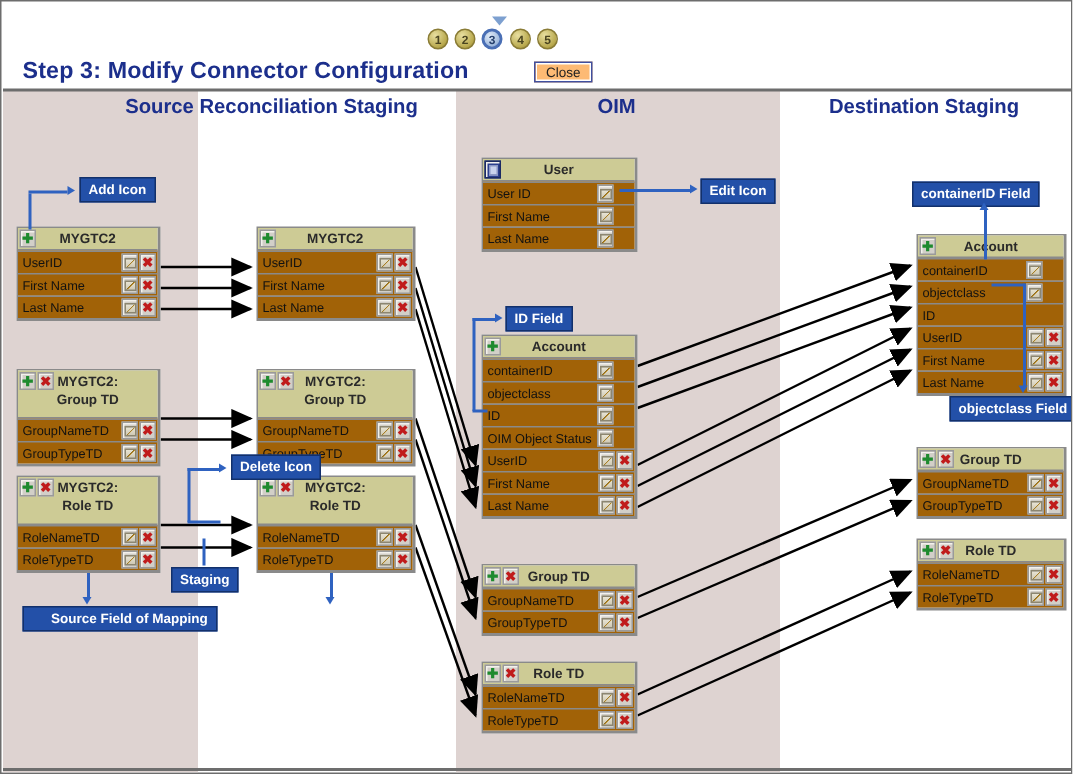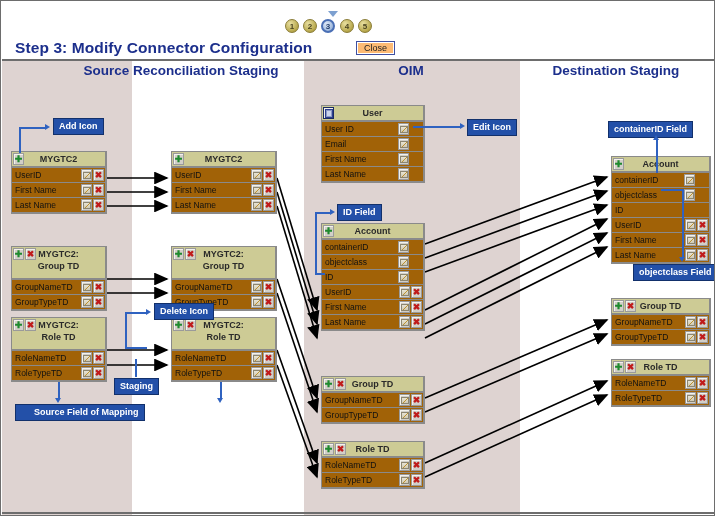--- a/index.html
+++ b/index.html
@@ -371,26 +371,20 @@
       </div>
       <div class="tbl-title">User</div>
     </div>
     <div class="row">
         <span class="row-label">User ID</span>
         <span class="row-icons pad">
           <span class="ic ic-edit"></span>
         </span>
       </div>
     <div class="row">
-        <span class="row-label">Email</span>
-        <span class="row-icons pad">
-          <span class="ic ic-edit"></span>
-        </span>
-      </div>
-    <div class="row">
         <span class="row-label">First Name</span>
         <span class="row-icons pad">
           <span class="ic ic-edit"></span>
         </span>
       </div>
     <div class="row">
         <span class="row-label">Last Name</span>
         <span class="row-icons pad">
           <span class="ic ic-edit"></span>
         </span>
@@ -411,20 +405,26 @@
         </span>
       </div>
     <div class="row">
         <span class="row-label">objectclass</span>
         <span class="row-icons pad">
           <span class="ic ic-edit"></span>
         </span>
       </div>
     <div class="row">
         <span class="row-label">ID</span>
+        <span class="row-icons pad">
+          <span class="ic ic-edit"></span>
+        </span>
+      </div>
+    <div class="row">
+        <span class="row-label">OIM Object Status</span>
         <span class="row-icons pad">
           <span class="ic ic-edit"></span>
         </span>
       </div>
     <div class="row">
         <span class="row-label">UserID</span>
         <span class="row-icons">
           <span class="ic ic-edit"></span>
           <span class="ic ic-del"></span>
         </span>

